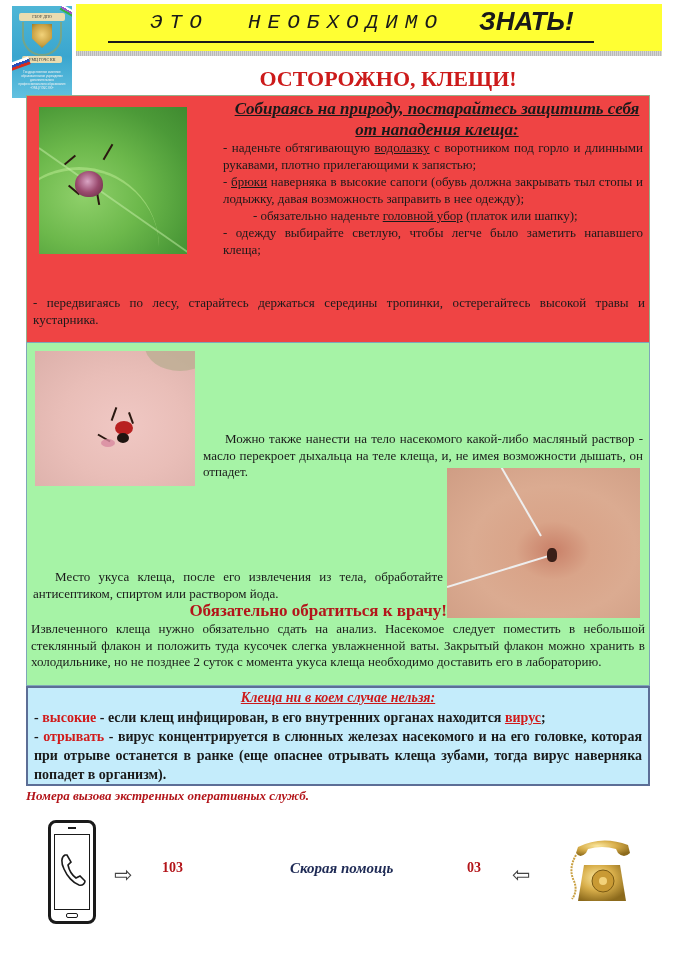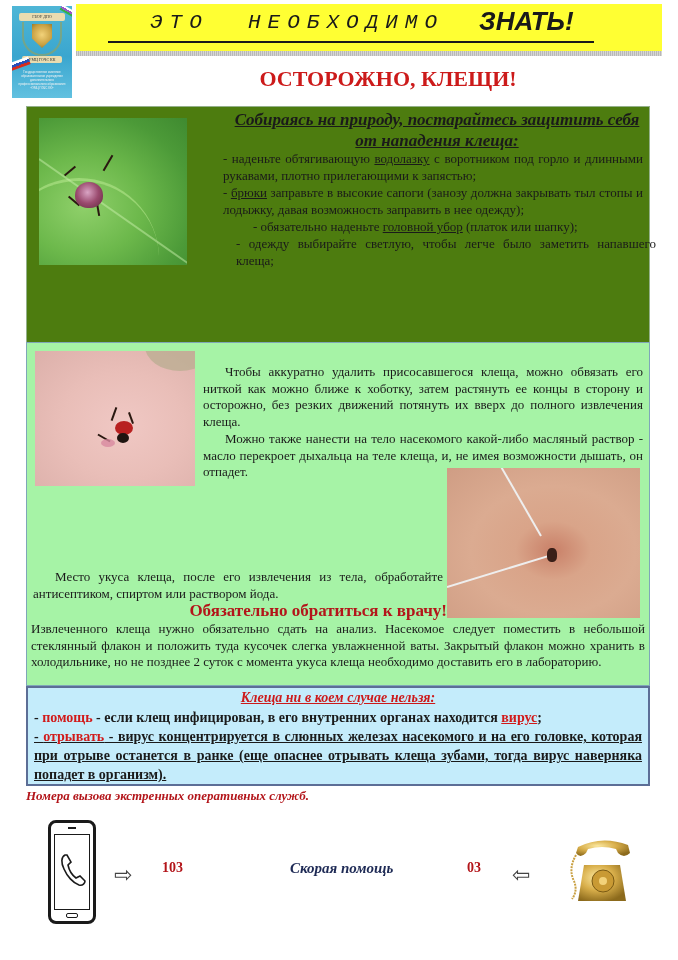--- a/index.html
+++ b/index.html
@@ -33,21 +33,21 @@
     font-style: italic; font-size: 21px; letter-spacing: 7px; color: #1a1a1a; white-space: pre; }
   .banner-strong { position: absolute; left: 479px; top: 6px; font-family: "Liberation Sans", sans-serif;
     font-weight: bold; font-style: italic; font-size: 26px; color: #1a1a1a; }
   .banner-underline { position: absolute; left: 108px; top: 41px; width: 486px; height: 2px; background: #1a1a1a; }
 
   .main-title { position: absolute; left: 0; width: 678px; top: 66px; text-align: center;
     font-family: "Liberation Serif", serif; font-weight: bold; font-size: 22px; color: #cc1a1a; padding-left: 98px; }
 
   
   .box { position: absolute; left: 26px; width: 624px; border: 1.5px solid #8aa58a; }
-  .box-yellow { top: 106px; height: 304px; background: #4d7c0f; border-color: #94b08a; }
+  .box-yellow { top: 95px; height: 304px; background: #ef4444; border-color: #94b08a; }
   .box-green { top: 342px; height: 344px; background: #a6f3a6; border-color: #7fa6b8; }
   .box-blue { top: 686px; height: 100px; background: #c4ecfb; border: 2px solid #5c6e96; }
 
   .section-heading { position: absolute; font-family: "Liberation Serif", serif; font-style: italic; font-weight: bold;
     text-decoration: underline; text-align: center; }
   .h-yellow { left: 200px; width: 420px; top: 2px; font-size: 17px; line-height: 21px; color: #1a1a1a; }
   .h-green { left: 200px; width: 420px; top: 2px; font-size: 17px; line-height: 20px; color: #1f5a8c; }
 
   .photo { position: absolute; overflow: hidden; }
   .photo-tick-leaf { left: 12px; top: 11px; width: 148px; height: 147px;
@@ -126,60 +126,60 @@
     <div class="tick-legs" style="left:60px;top:44px;width:18px;transform:rotate(-60deg);"></div>
     <div class="tick-legs" style="left:28px;top:82px;width:14px;transform:rotate(40deg);"></div>
     <div class="tick-legs" style="left:52px;top:90px;width:14px;transform:rotate(80deg);"></div>
     <div class="tick" style="left:36px;top:64px;"></div>
   </div>
 
   <div class="para" style="left:196px;top:44px;width:420px;">
     <span>- наденьте обтягивающую </span><u>водолазку</u><span> с воротником под горло и длинными рукавами, плотно прилегающими к запястью;</span>
   </div>
   <div class="para" style="left:196px;top:78px;width:420px;">
-    <span>- </span><u>брюки</u><span> заправьте в высокие сапоги (занозу должна закрывать тыл стопы и лодыжку, давая возможность заправить в нее одежду);</span>
+    <span>- </span><u>брюки</u><span> наверняка в высокие сапоги (обувь должна закрывать тыл стопы и лодыжку, давая возможность заправить в нее одежду);</span>
   </div>
   <div class="para" style="left:196px;top:112px;width:420px;margin-left:30px;">
     <span>- обязательно наденьте </span><u>головной убор</u><span> (платок или шапку);</span>
   </div>
-  <div class="para" style="left:196px;top:129px;width:420px;margin-left:13px;">- одежду выбирайте светлую, чтобы легче было заметить напавшего клеща;</div>
+  <div class="para" style="left:196px;top:129px;width:420px;">- одежду выбирайте светлую, чтобы легче было заметить напавшего клеща;</div>
+  <div class="para" style="left:6px;top:199px;width:612px;">- передвигаясь по лесу, старайтесь держаться середины тропинки, остерегайтесь высокой травы и кустарника.</div>
 </div>
 
 <div class="box box-green">
 
   <div class="photo photo-skin1">
     <div style="position:absolute;right:-20px;top:-30px;width:70px;height:50px;border-radius:50%;background:#b7ad8e;opacity:.7;"></div>
     <div class="tick-legs" style="left:72px;top:62px;width:14px;transform:rotate(-70deg);"></div>
     <div class="tick-legs" style="left:90px;top:66px;width:12px;transform:rotate(-110deg);"></div>
     <div class="tick-legs" style="left:62px;top:86px;width:14px;transform:rotate(30deg);"></div>
     <div style="position:absolute;left:80px;top:70px;width:18px;height:14px;border-radius:50%;background:#b82020;"></div>
     <div style="position:absolute;left:82px;top:82px;width:12px;height:10px;border-radius:50%;background:#1e1410;"></div>
     <div style="position:absolute;left:66px;top:88px;width:14px;height:8px;border-radius:50%;background:#d88aa0;opacity:.8;"></div>
   </div>
 
-  <div class="para indent" style="left:176px;top:21px;width:440px;">Чтобы аккуратно удалить присосавшегося клеща, можно обвязать его ниткой как можно ближе к хоботку, затем растянуть ее концы в сторону и осторожно, без резких движений потянуть их вверх до полного извлечения клеща.</div>
   <div class="para indent" style="left:176px;top:88px;width:440px;">Можно также нанести на тело насекомого какой-либо масляный раствор - масло перекроет дыхальца на теле клеща, и, не имея возможности дышать, он отпадет.</div>
 
   <div class="photo photo-skin2">
     <div style="position:absolute;left:48px;top:-10px;width:2px;height:90px;background:#eeeeee;transform:rotate(-30deg);transform-origin:top;"></div>
     <div style="position:absolute;left:0px;top:118px;width:110px;height:2px;background:#eeeeee;transform:rotate(-17deg);transform-origin:left;"></div>
     <div style="position:absolute;left:100px;top:80px;width:10px;height:14px;border-radius:40%;background:#3a1f18;"></div>
   </div>
 
   <div class="para indent" style="left:6px;top:226px;width:410px;">Место укуса клеща, после его извлечения из тела, обработайте антисептиком, спиртом или раствором йода.</div>
 
   <div class="callout-red">Обязательно обратиться к врачу!</div>
 
   <div class="para" style="left:4px;top:278px;width:614px;">Извлеченного клеща нужно обязательно сдать на анализ. Насекомое следует поместить в небольшой стеклянный флакон и положить туда кусочек слегка увлажненной ваты. Закрытый флакон можно хранить в холодильнике, но не позднее 2 суток с момента укуса клеща необходимо доставить его в лабораторию.</div>
 </div>
 
 <div class="box box-blue">
   <div class="h-blue">Клеща ни в коем случае нельзя:</div>
-  <div class="bold-para" style="top:20px;">- <span class="red">помощь</span><span> - если клещ инфицирован, в его внутренних органах находится </span><u class="red">вирус</u><span>;</span></div>
-  <div class="bold-para" style="top:39px;text-decoration:underline;">- <span class="red">отрывать</span><span> - вирус концентрируется в слюнных железах насекомого и на его головке, которая при отрыве останется в ранке (еще опаснее отрывать клеща зубами, тогда вирус наверняка попадет в организм).</span></div>
+  <div class="bold-para" style="top:20px;">- <span class="red">высокие</span><span> - если клещ инфицирован, в его внутренних органах находится </span><u class="red">вирус</u><span>;</span></div>
+  <div class="bold-para" style="top:39px;">- <span class="red">отрывать</span><span> - вирус концентрируется в слюнных железах насекомого и на его головке, которая при отрыве останется в ранке (еще опаснее отрывать клеща зубами, тогда вирус наверняка попадет в организм).</span></div>
 </div>
 
 <div class="emergency-title">Номера вызова экстренных оперативных служб.</div>
 
 <div class="phone-icon">
   <div class="speaker"></div>
   <div class="screen"></div>
   <svg width="28" height="34" viewBox="0 0 28 34">
     <path d="M6 2 C2 4 2 10 5 16 C8 23 14 30 20 32 C24 33 26 30 26 28 L21 23 L17 25 C13 22 10 17 9 12 L12 9 L8 2 Z" fill="none" stroke="#1a1a1a" stroke-width="1.6"></path>
   </svg>

